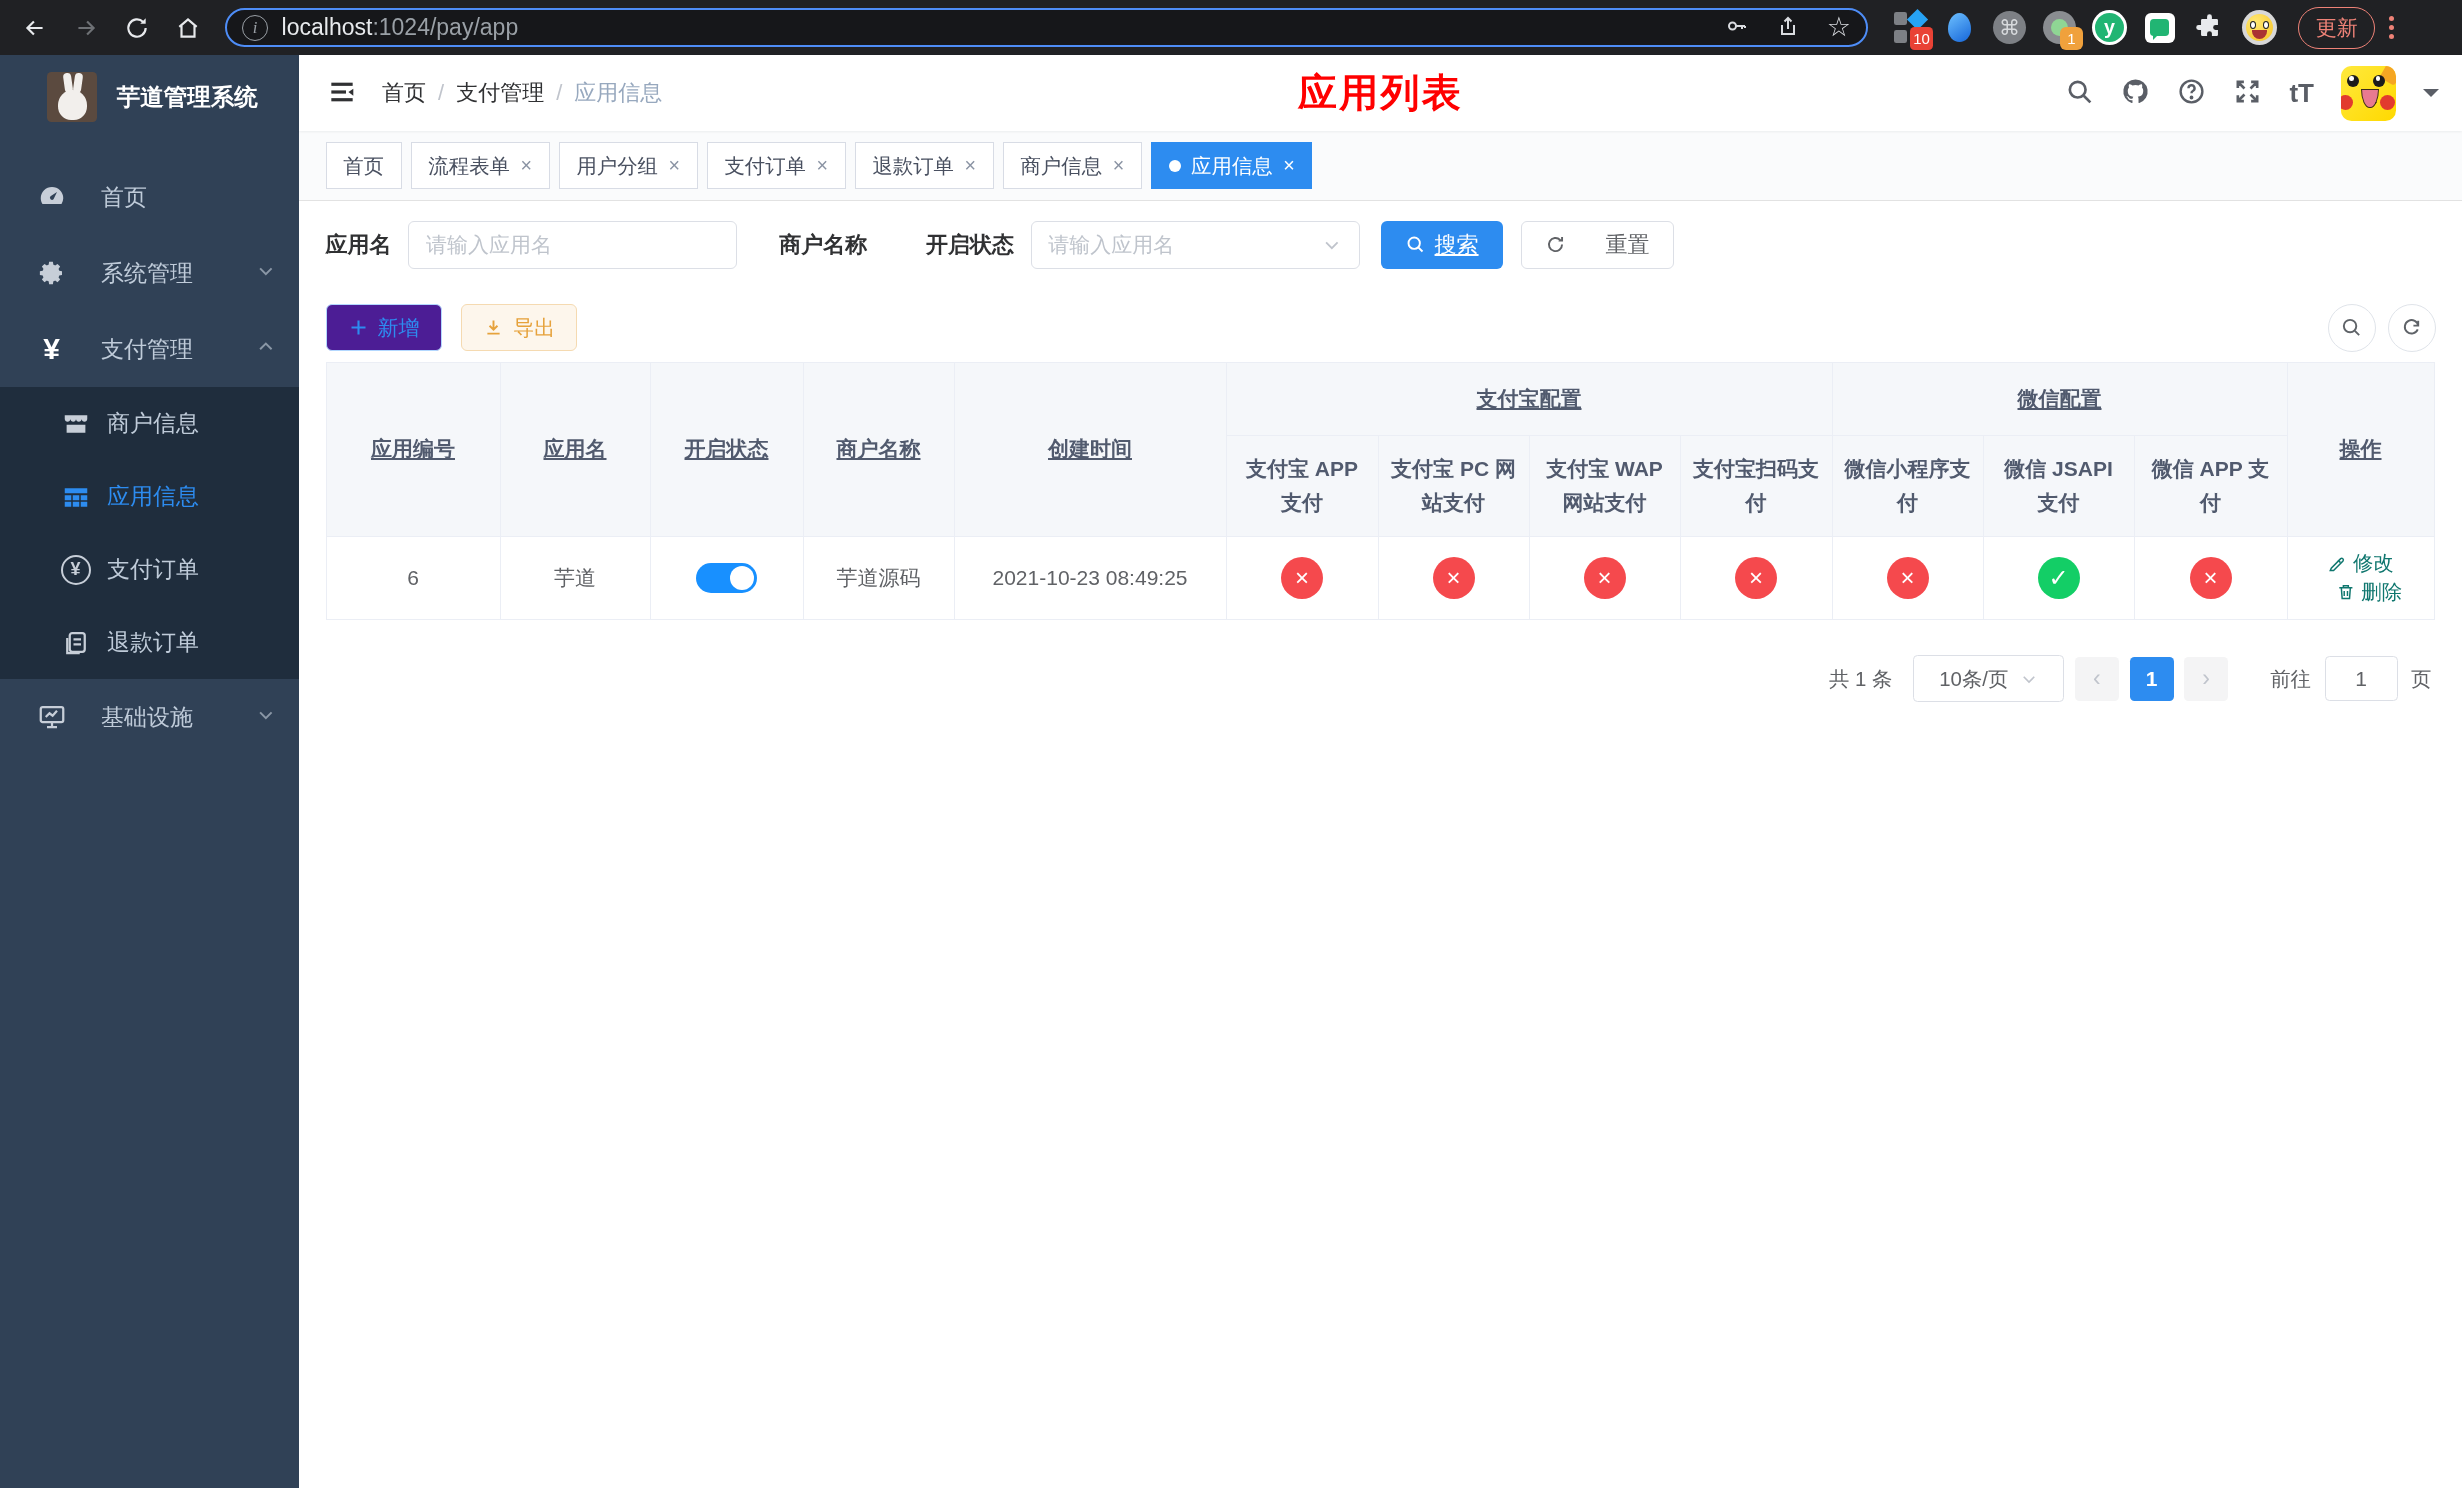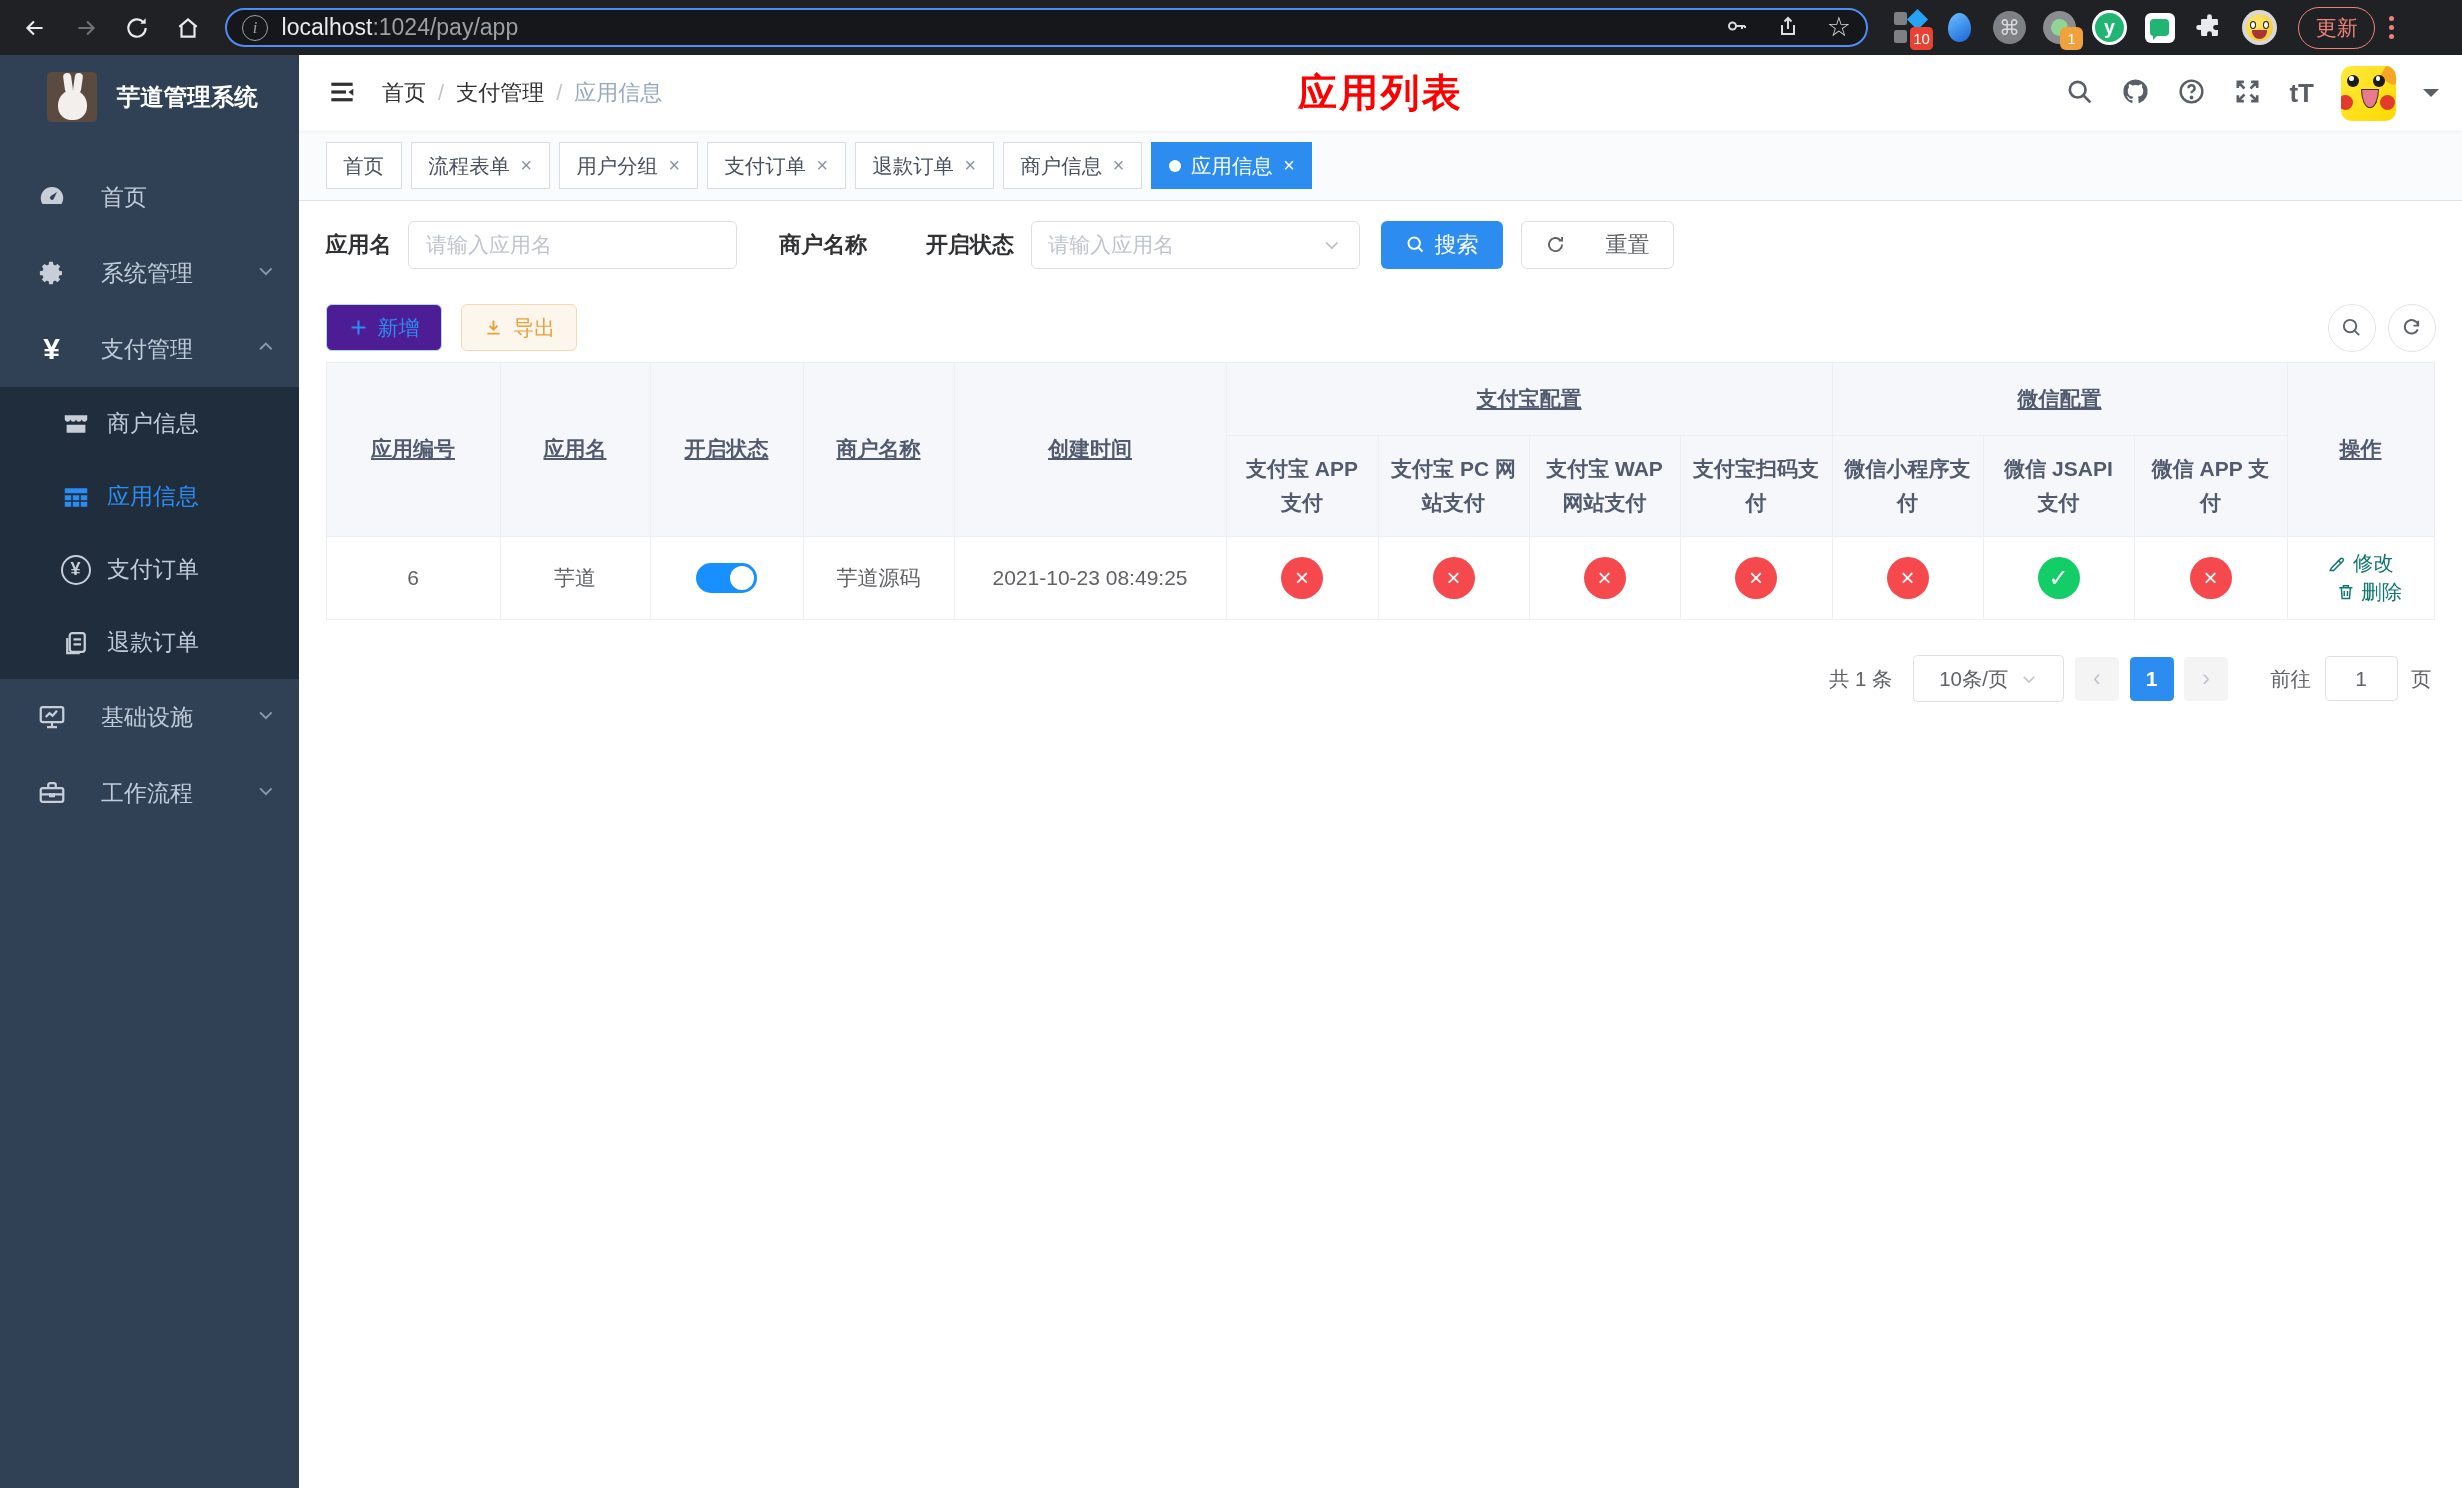--- a/index.html
+++ b/index.html
@@ -145,21 +145,21 @@
     font-family:"Liberation Sans","DejaVu Sans",sans-serif; }
   .f-input::placeholder { color:#bfc4cc; }
   .f-select { width:329px; height:48px; border:0.8px solid #dcdfe6; border-radius:6px; font-size:21px;
     color:#bfc4cc; padding:0 16.7px; display:flex; align-items:center; background:#fff; }
   .f-select .ph { flex:1; white-space:nowrap; overflow:hidden; }
   .f-select svg { width:19.7px; height:19.7px; color:#c0c4cc; }
   .gap-field { margin-left:42px; display:flex; align-items:center; }
   .btn { height:48px; border-radius:6px; font-size:22px; display:inline-flex; align-items:center;
     justify-content:center; gap:9px; padding:0 23px; border:0.8px solid transparent; white-space:nowrap; }
   .btn svg { width:21px; height:21px; }
-  .btn-primary { background:#2d8cf0; color:#fff; margin-left:21px; }
+  .btn-primary { background:#2d8cf0; color:#fff; margin-left:21px;text-decoration:underline; }
   .btn-plain { background:#fff; color:#606266; border-color:#dcdfe6; margin-left:18px;gap:40px; }
 
   .toolbar { margin-top:35px; display:flex; align-items:center; }
   .btn-add { height:47px; background:#4c1d95; border:0.8px solid #b3d8ff; color:#2d8cf0;
     border-radius:6px; font-size:21px; padding:0 21px; display:inline-flex; align-items:center; gap:9px; }
   .btn-export { height:47px; background:#fdf6ec; border:0.8px solid #f5dab1; color:#e6a23c;
     border-radius:6px; font-size:21px; padding:0 21px; display:inline-flex; align-items:center; gap:9px; margin-left:19.7px; }
   .btn-add svg,.btn-export svg { width:21px; height:21px; }
   .tool-circles { margin-left:auto; display:flex; gap:12px; }
   .circle-btn { width:48px; height:48px; border-radius:50%; border:0.8px solid #e0e4ea; background:#fff;
@@ -375,34 +375,20 @@
     </div>
 
     <div class="menu-item">
       <span class="mi-icon">
         <svg viewBox="0 0 24 24" fill="none" stroke="currentColor" stroke-width="1.8">
             <rect x="3" y="4" width="18" height="12" rx="1.5"></rect>
             <path d="M7 12l3-3 2.5 2 3.5-4M12 16v4M8 20h8"></path>
           </svg>
       </span>
       <span>基础设施</span>
-      <span class="chev">
-        <svg viewBox="0 0 24 24" fill="none" stroke="currentColor" stroke-width="2.4">
-            <path d="M5 9l7 7 7-7"></path>
-          </svg>
-      </span>
-    </div>
-    <div class="menu-item">
-      <span class="mi-icon">
-        <svg viewBox="0 0 24 24" fill="none" stroke="currentColor" stroke-width="1.8">
-            <rect x="3" y="8" width="18" height="11" rx="1.5"></rect>
-            <path d="M9 8V5.5A1.5 1.5 0 0 1 10.5 4h3A1.5 1.5 0 0 1 15 5.5V8M3 13h18M10.5 12v2.5h3V12"></path>
-          </svg>
-      </span>
-      <span>工作流程</span>
       <span class="chev">
         <svg viewBox="0 0 24 24" fill="none" stroke="currentColor" stroke-width="2.4">
             <path d="M5 9l7 7 7-7"></path>
           </svg>
       </span>
     </div>
   </div>
 
   <div class="main">
 

